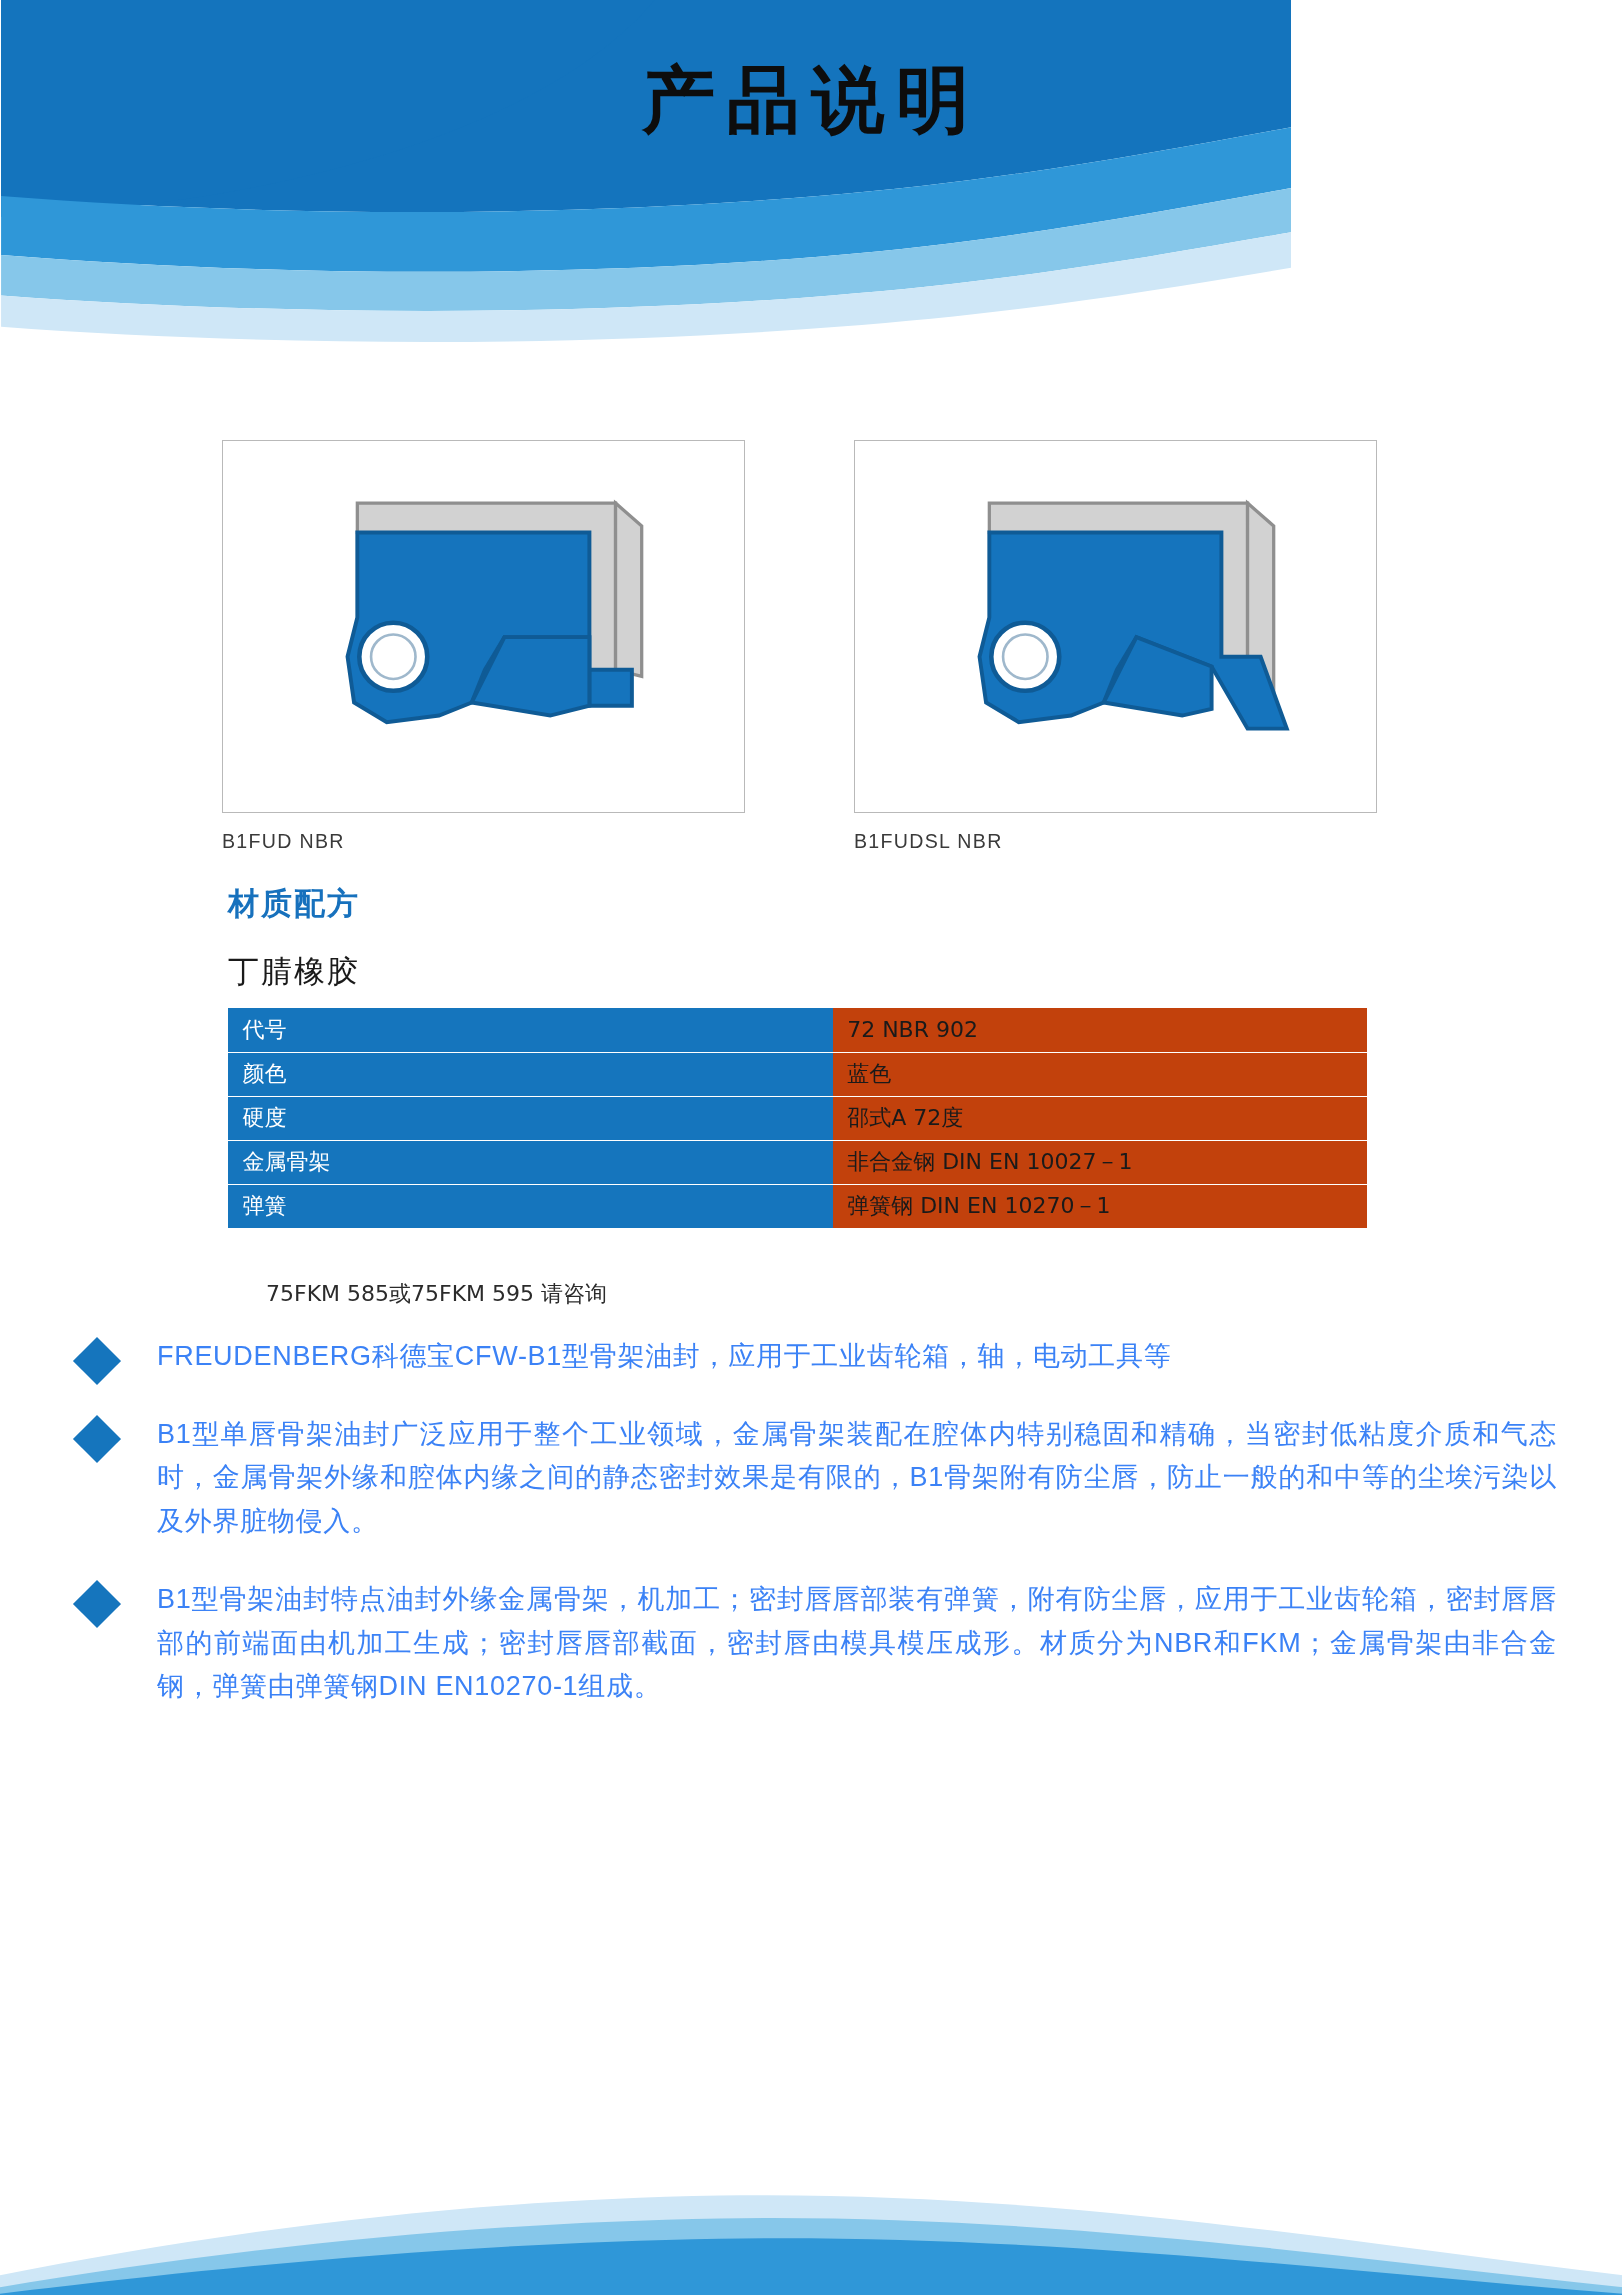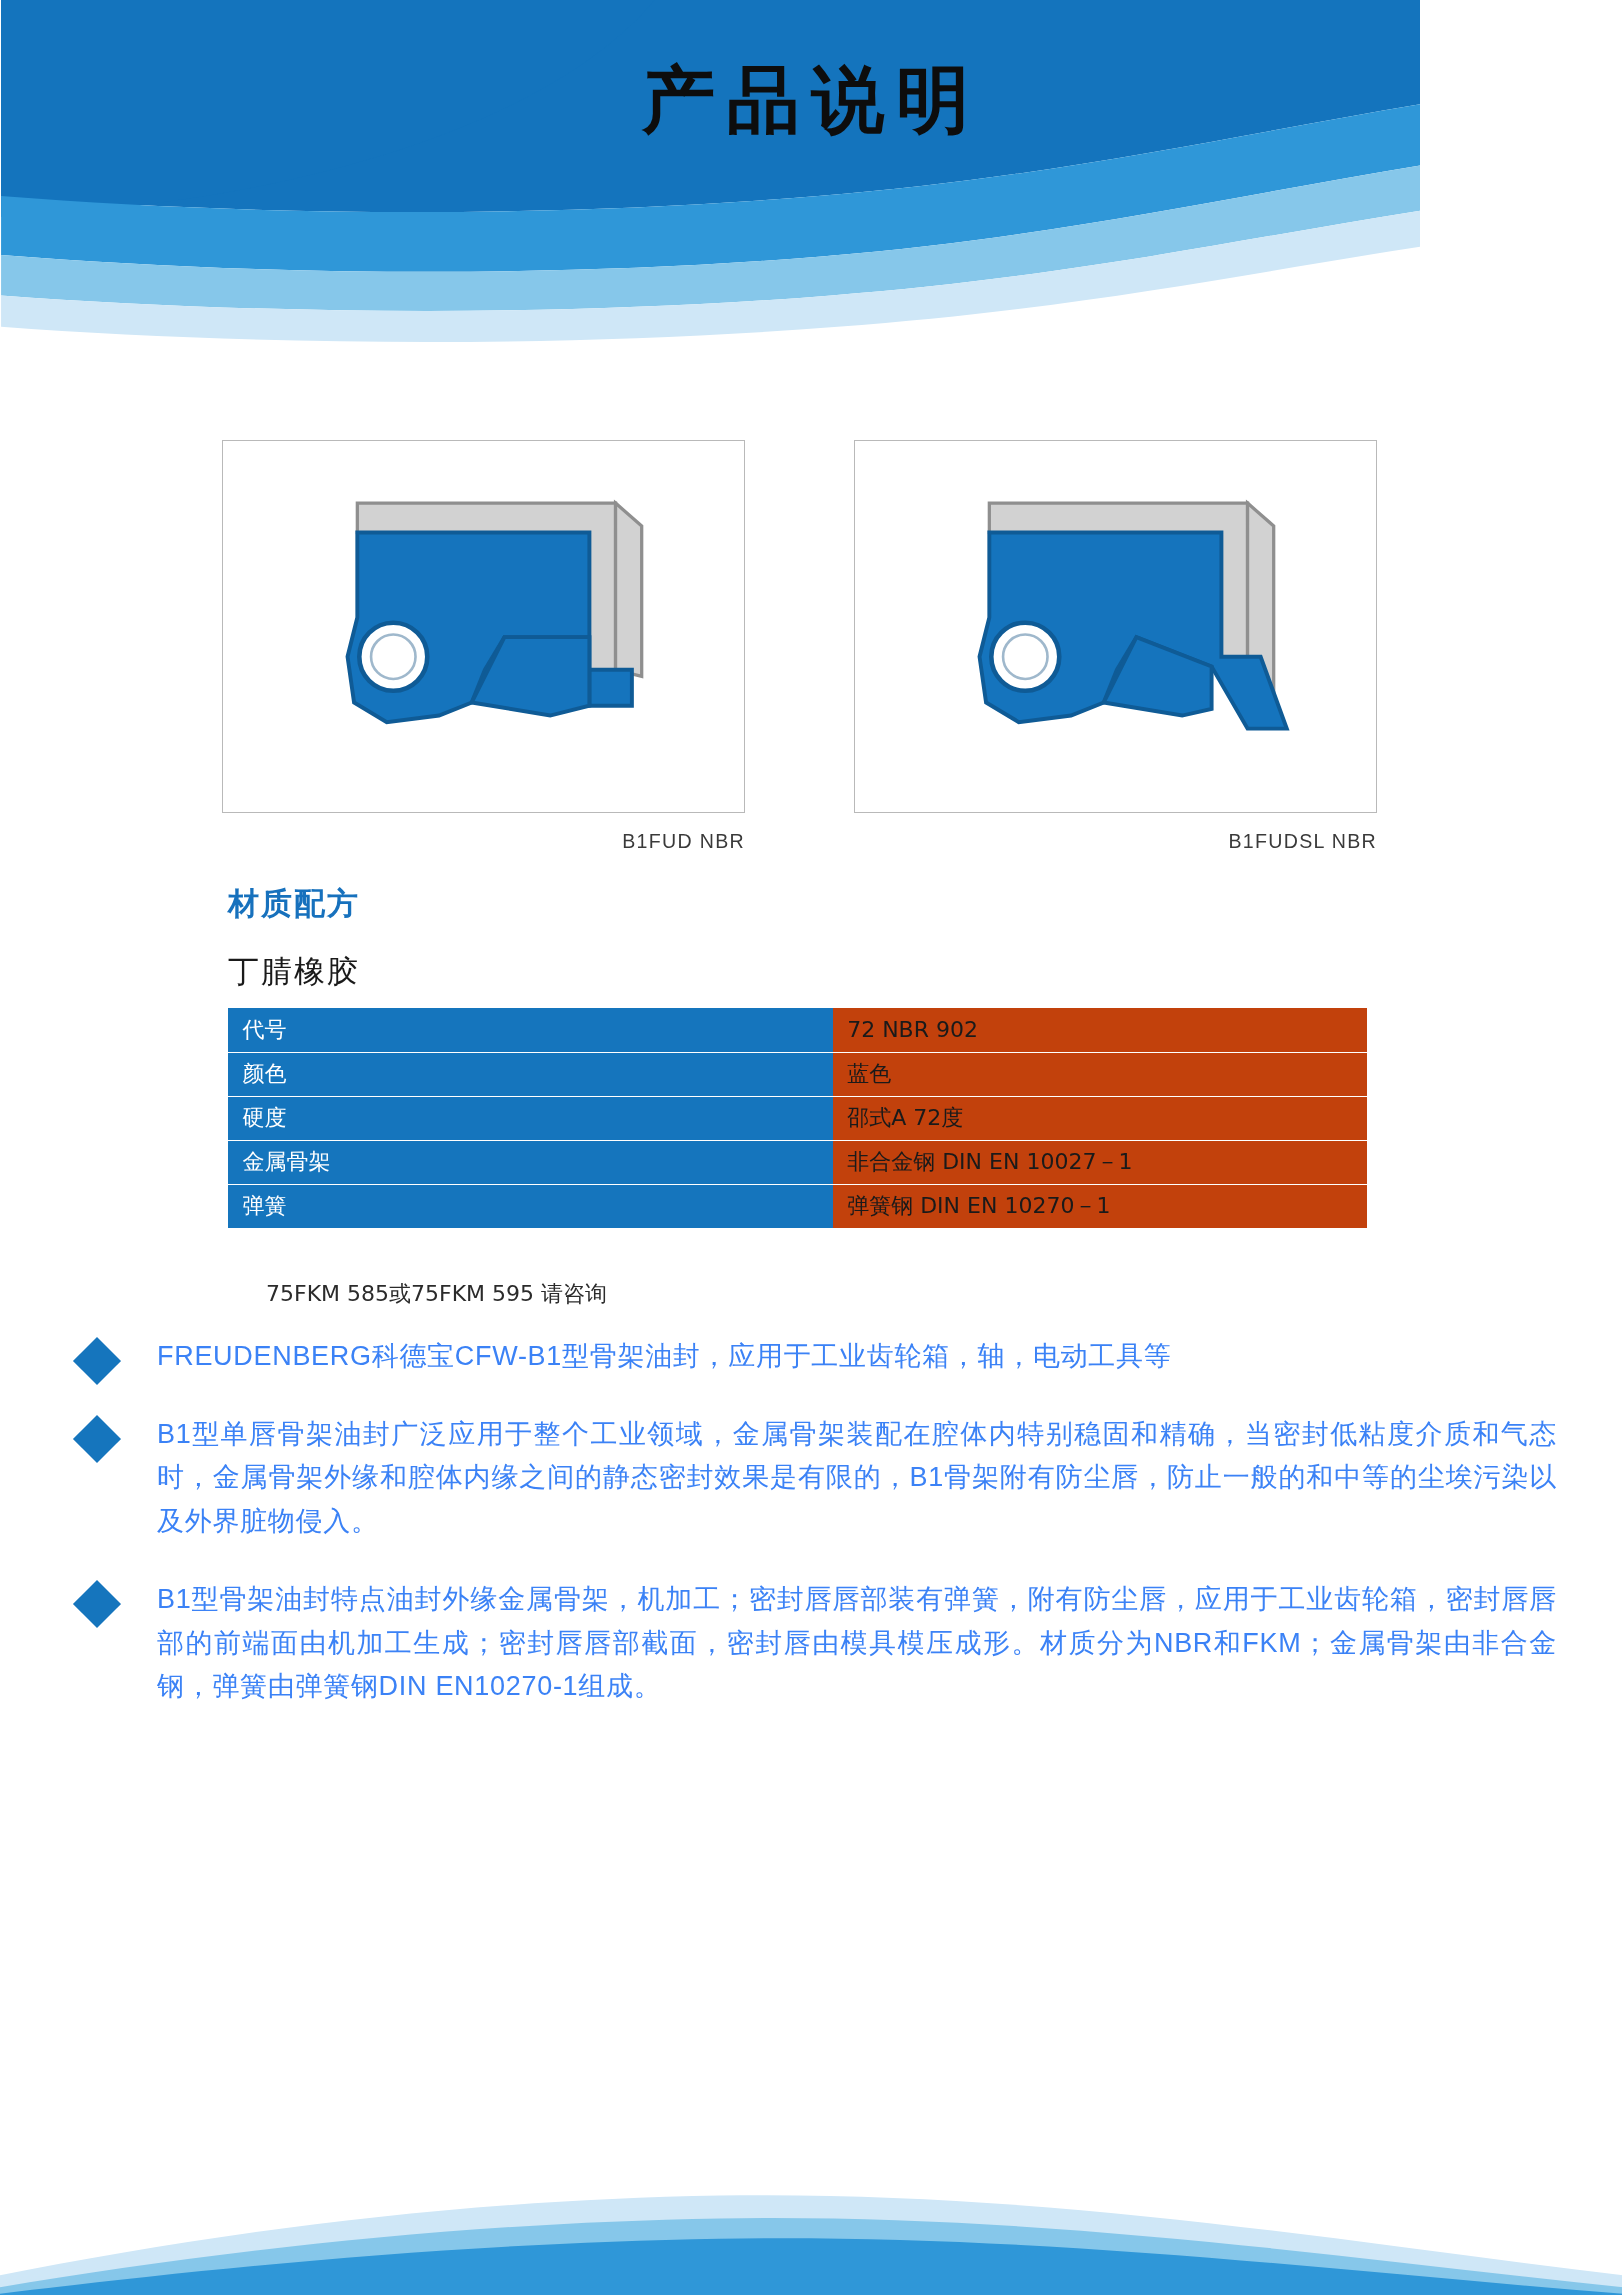--- a/index.html
+++ b/index.html
@@ -13,21 +13,21 @@
     font-family: "Liberation Sans", sans-serif;
     position: relative;
     overflow: hidden;
   }
 
   
   .header {
     position: absolute;
     top: 0;
     left: 0;
-    width: 1420px;
+    width: 1291px;
     height: 366px;
     overflow: hidden;
   }
   .header svg {
     display: block;
   }
   .header-title {
     position: absolute;
     top: 52px;
     left: 0;
@@ -43,21 +43,20 @@
   
   .products {
     position: absolute;
     top: 440px;
     left: 222px;
     width: 1178px;
   }
   .prod {
     position: absolute;
     top: 0;
-    text-align: right;
   }
   .prod.one { left: 0; }
   .prod.two { left: 622px; margin-left: 10px; }
   .prod-box {
     width: 667px;
     height: 373px;
     border: 1.3px solid #b9b9b9;
     background: #ffffff;
     box-sizing: border-box;
     position: relative;

